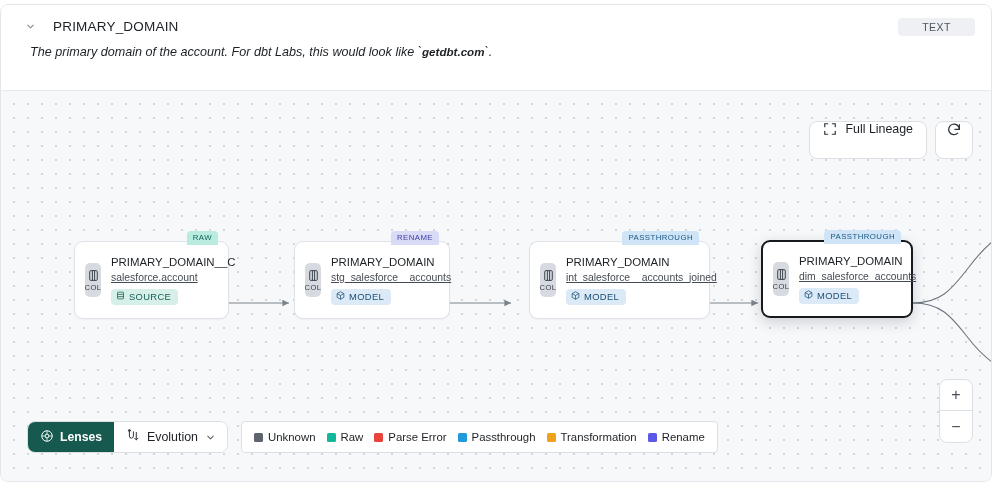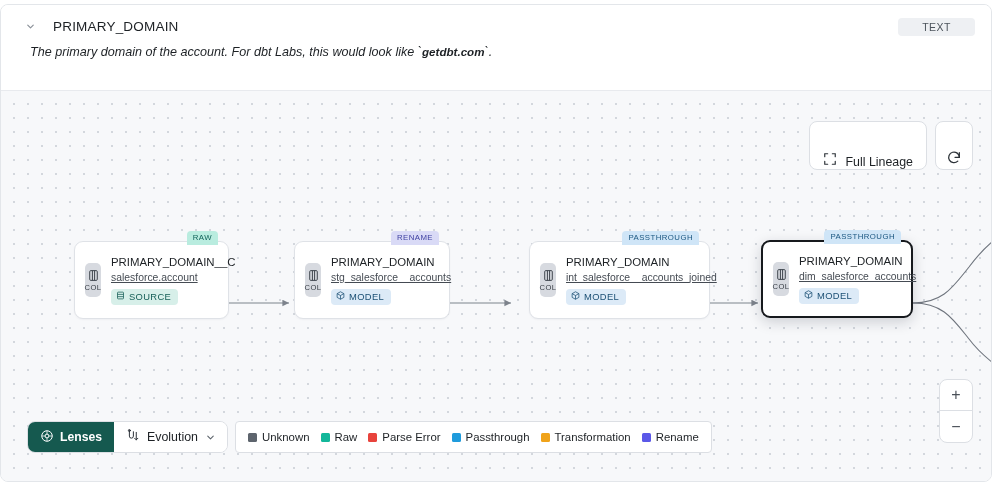--- a/index.html
+++ b/index.html
@@ -106,40 +106,40 @@
     line-height: 1;
   }
   .tag.raw         { background: #b9ecdf; color: #11635a; }
   .tag.rename      { background: #d9daf6; color: #3d3fa0; }
   .tag.passthrough { background: #cfe5f7; color: #1a5680; }
 
   
   .topctl { position: absolute; right: 18px; top: 30px; display: flex; gap: 8px; }
   .btn {
     background: #fff; border: 1px solid #dcdfe4; border-radius: 8px;
-    height: 49px; display: flex; align-items: flex-end; gap: 8px;
+    height: 38px; display: flex; align-items: flex-start; gap: 8px;
     padding: 0 13px; font-size: 12.4px; color: #1d2125; cursor: pointer;
   }
   .btn.icon-only { width: 38px; padding: 0; justify-content: center; }
 
   .zoomctl {
     position: absolute; right: 18px; bottom: 38px;
     width: 34px; background: #fff;
     border: 1px solid #dcdfe4; border-radius: 8px; overflow: hidden;
   }
   .zoomctl div {
     height: 31px; display: flex; align-items: center; justify-content: center;
     font-size: 16px; color: #4a5058; cursor: pointer;
   }
   .zoomctl div:first-child { border-bottom: 1px solid #dcdfe4; }
 
   
   .bottombar {
     position: absolute; left: 26px; bottom: 28px;
-    display: flex; align-items: center; gap: 7px;
+    display: flex; align-items: center; gap: 13px;
   }
   .lensgroup {
     display: flex; background: #fff;
     border: 1px solid #dcdfe4; border-radius: 8px; overflow: hidden; height: 32px;
   }
   .lens-btn {
     background: #15594f; color: #fff;
     display: flex; align-items: center; gap: 6px;
     padding: 0 12px; font-size: 12.2px; font-weight: bold; cursor: pointer;
   }

